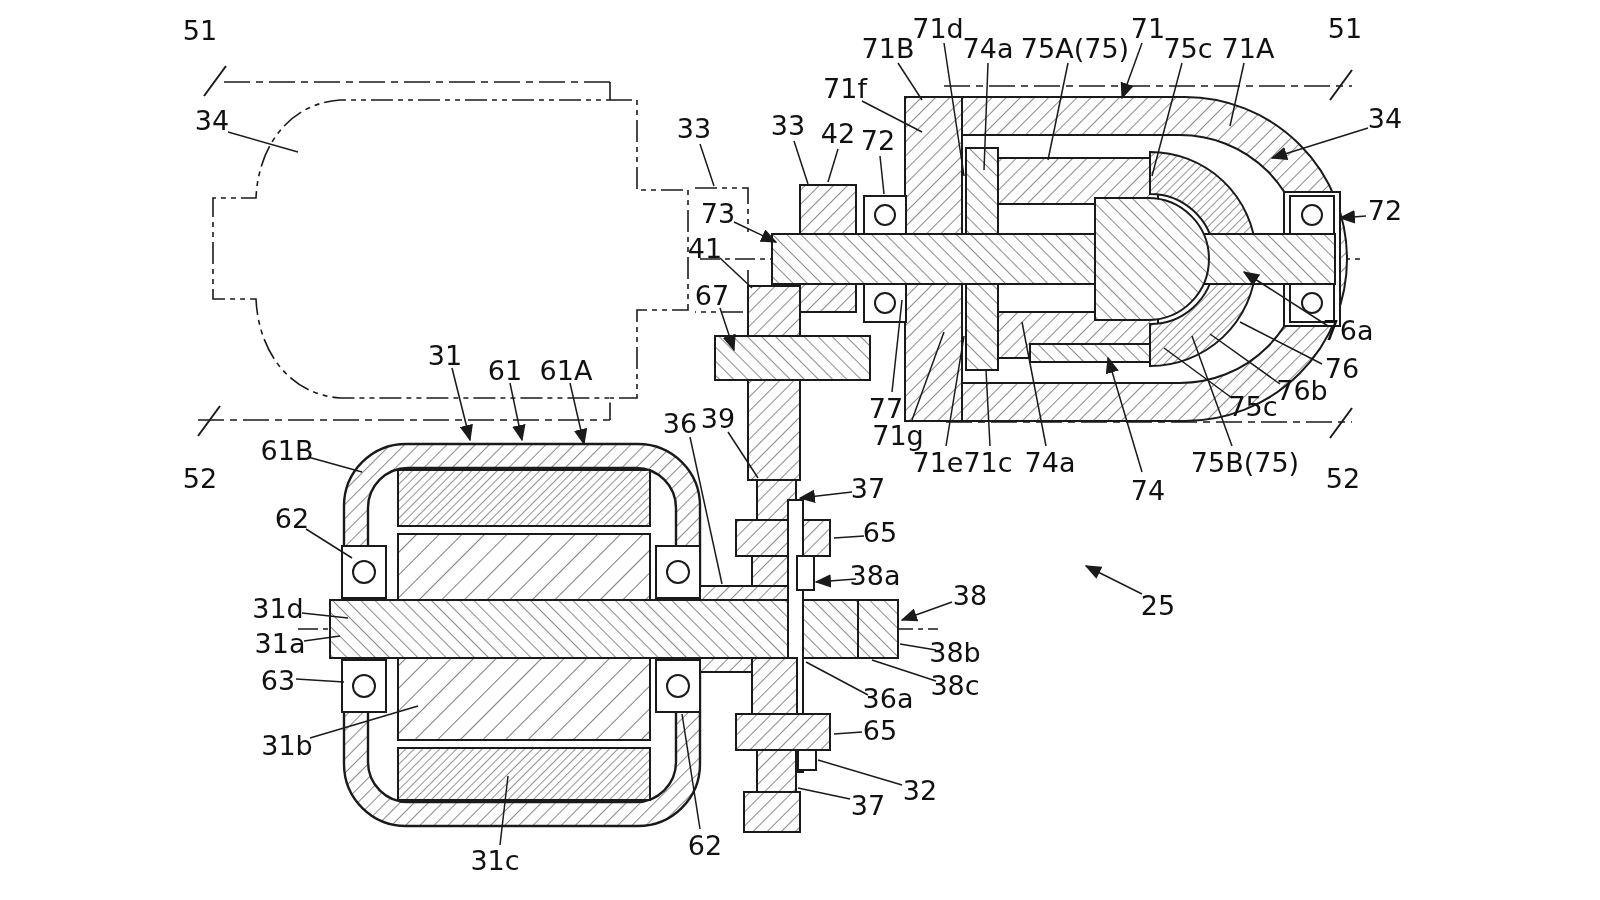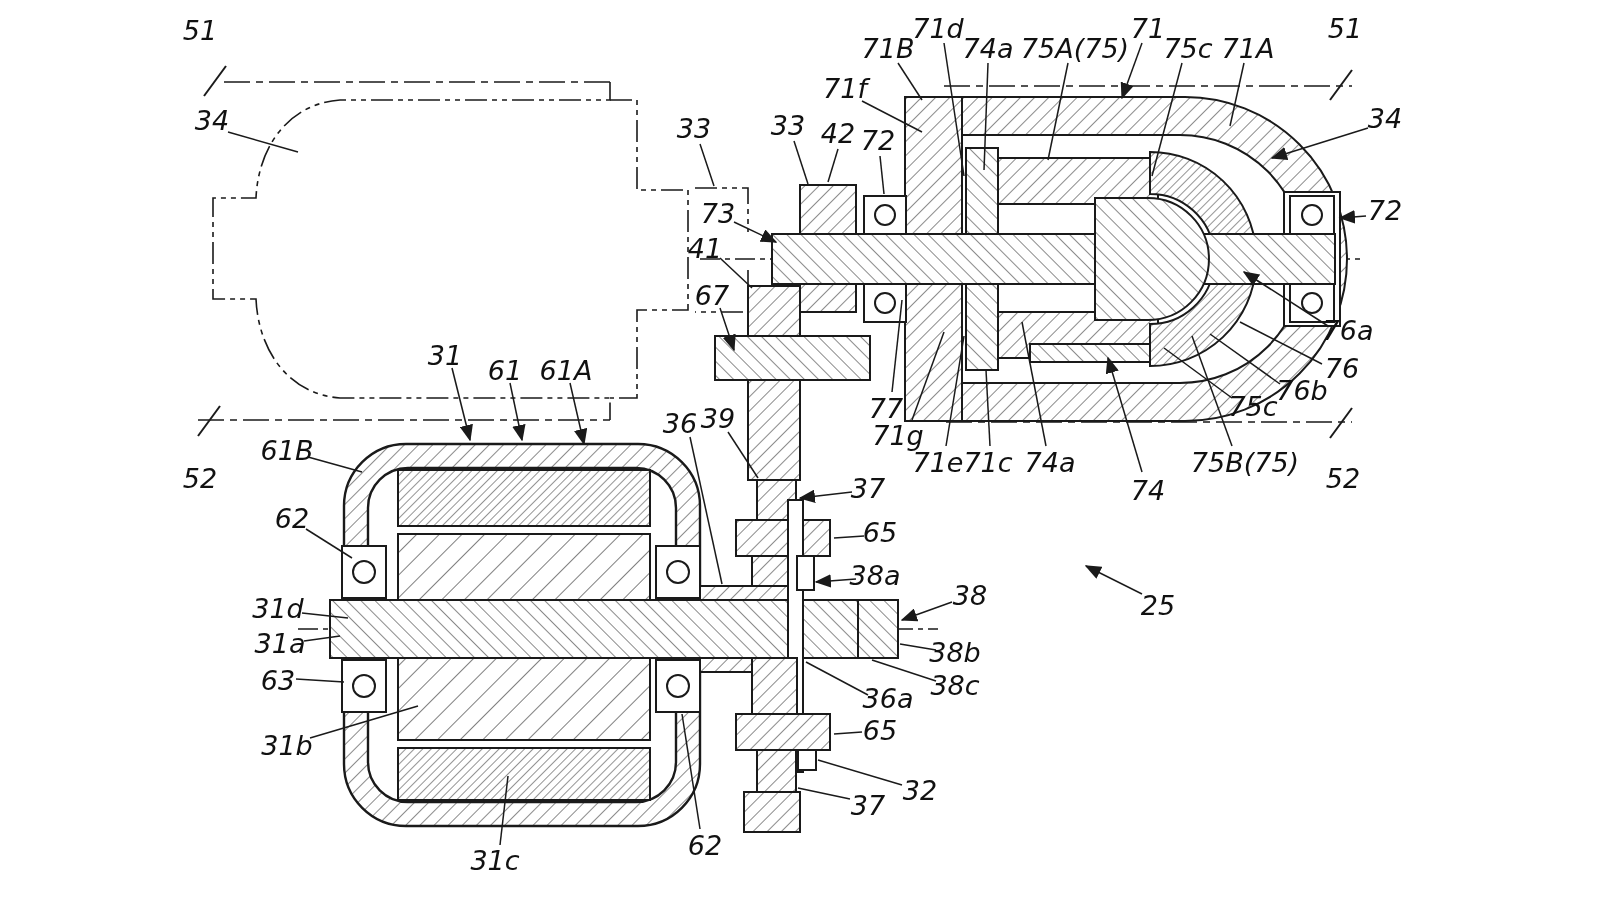--- a/index.html
+++ b/index.html
@@ -1,16 +1,16 @@
 <!DOCTYPE html>
 <html><head>
 <meta charset="utf-8">
 <style>
   html,body{margin:0;padding:0;background:#fff;}
-  .stage{position:relative;width:1600px;height:900px;background:#fff;overflow:hidden;font-style:italic;}
+  .stage{position:relative;width:1600px;height:900px;background:#fff;overflow:hidden;}
   svg{display:block;}
   .part{stroke:#1a1a1a;stroke-width:2;}
   .thick{stroke-width:2.4;}
   .whitepart{fill:#ffffff;stroke:#1a1a1a;stroke-width:2;}
   .chain{fill:none;stroke:#1a1a1a;stroke-width:1.6;stroke-dasharray:26 6 7 6;}
   .phantom{fill:none;stroke:#1a1a1a;stroke-width:1.6;stroke-dasharray:22 5 5 5 5 5;}
   .center{fill:none;stroke:#1a1a1a;stroke-width:1.3;stroke-dasharray:20 5 5 5;}
   .tick{stroke:#1a1a1a;stroke-width:2;}
   .ball{fill:#fff;stroke:#1a1a1a;stroke-width:2;}
   #leaders line{stroke:#1a1a1a;stroke-width:1.5;fill:none;}

